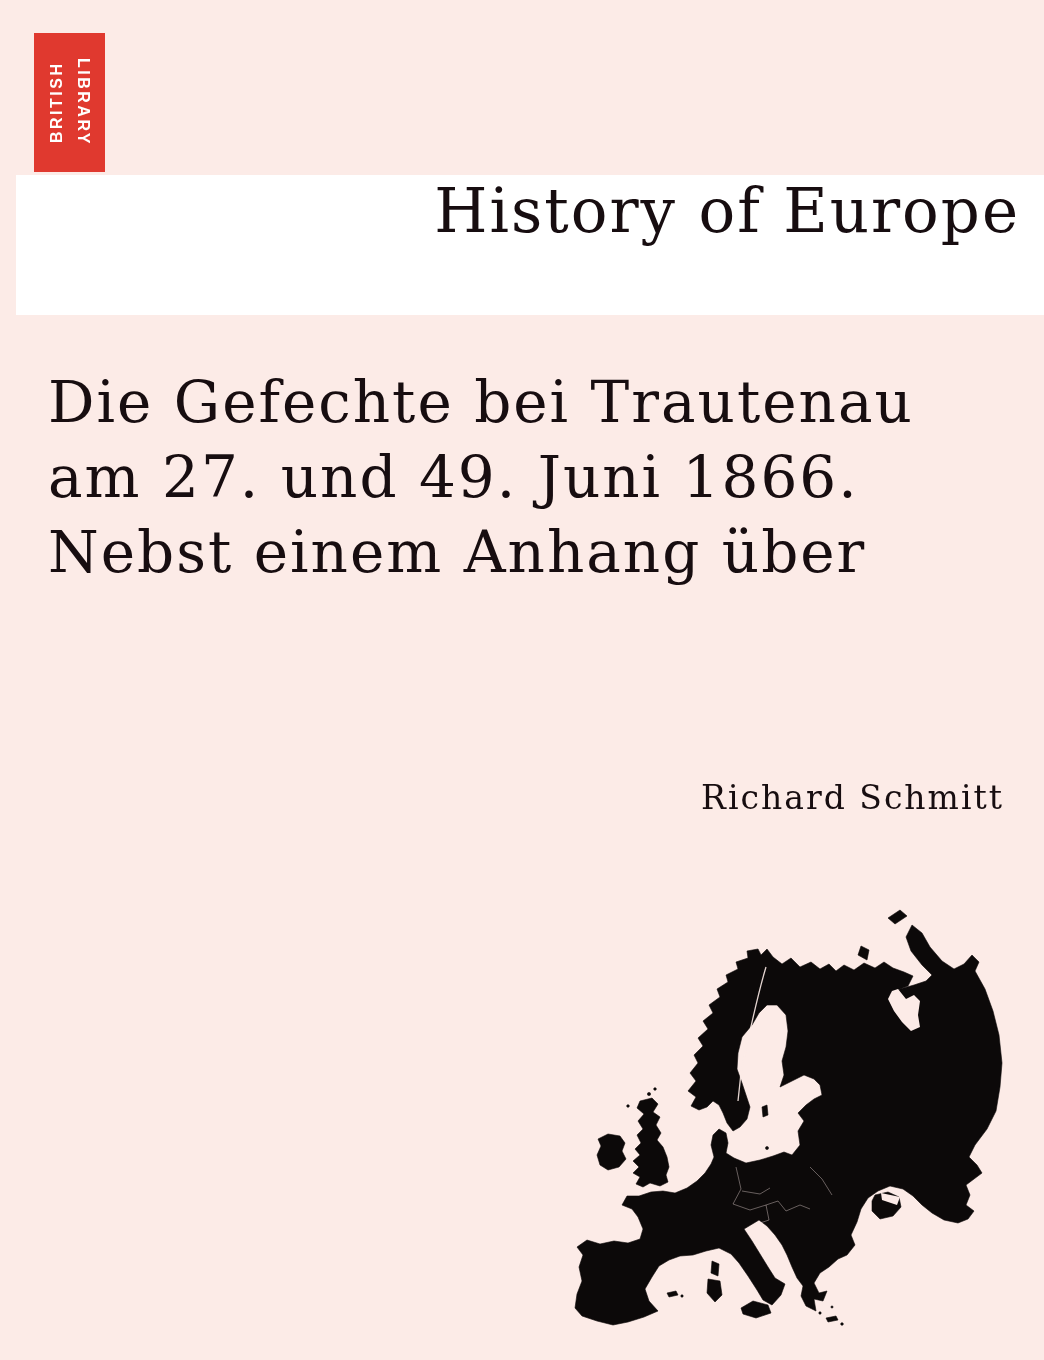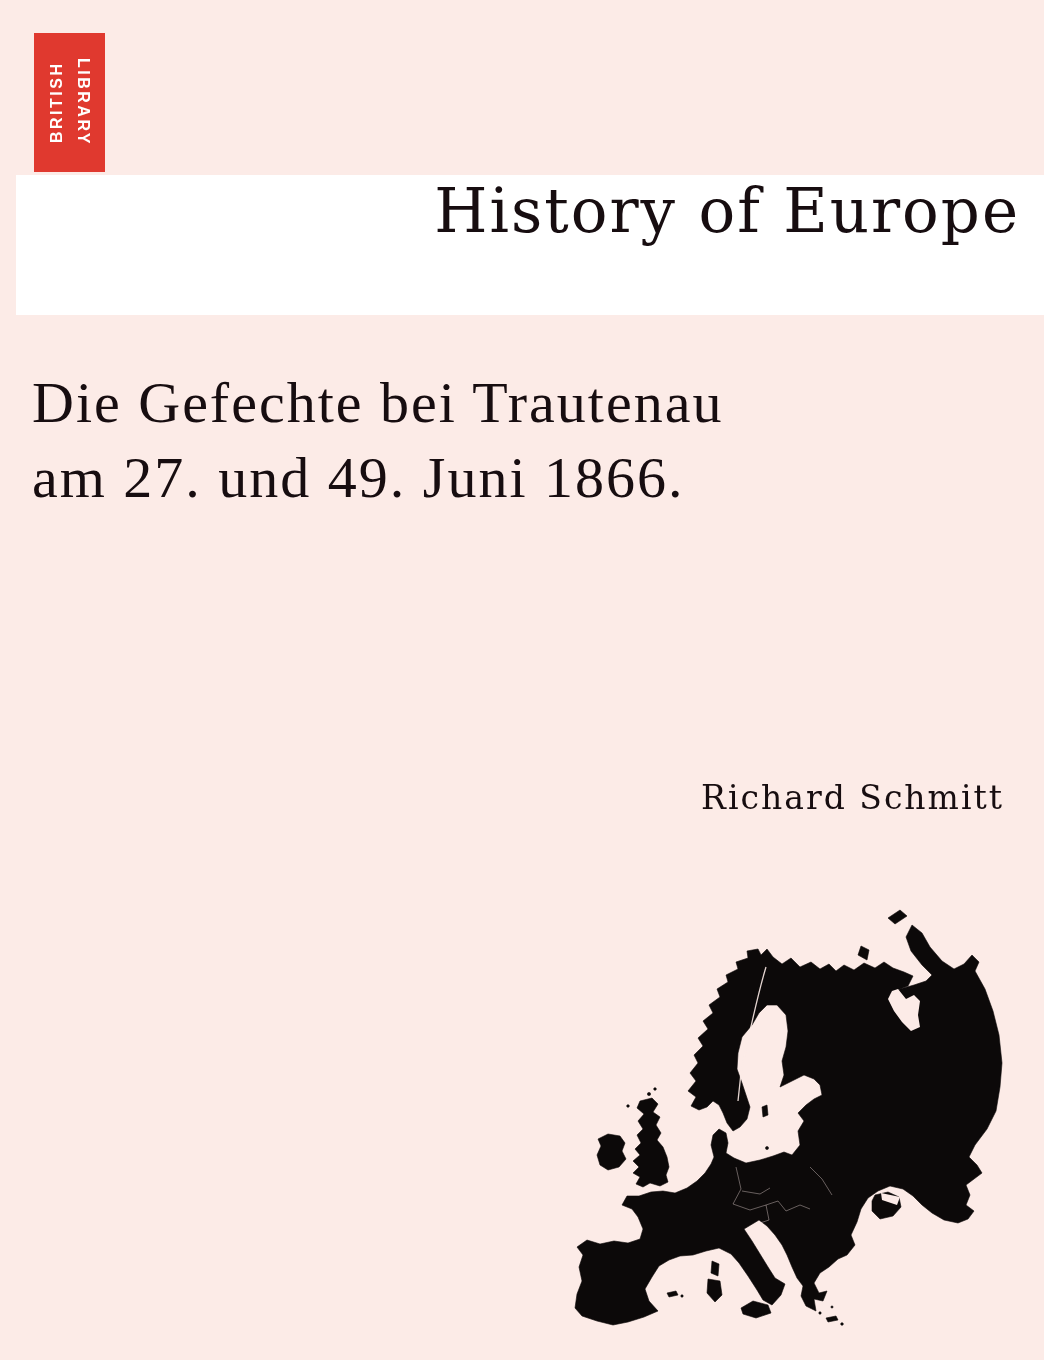--- a/index.html
+++ b/index.html
@@ -39,23 +39,23 @@
     display:flex;align-items:center;justify-content:center;
     color:var(--logo-text);
     font-family:"Liberation Sans", sans-serif;
     font-weight:bold;font-size:16px;letter-spacing:2.5px;
     writing-mode:vertical-rl;white-space:nowrap;
   }
   .logo-word.w1{left:12px;transform:rotate(180deg);}
   .logo-word.w2{left:38px;}
   
   .title{
-    position:absolute;left:32px;top:365px;width:980px;
+    position:absolute;left:48px;top:365px;width:980px;
     font-size:58px;line-height:75px;letter-spacing:2px;
-    color:var(--text);white-space:nowrap;font-family:Liberation Serif, serif;
+    color:var(--text);white-space:nowrap;
   }
   
   .author{
     position:absolute;right:40px;top:778px;left:0;
     text-align:right;font-size:33px;line-height:40px;
     letter-spacing:2px;color:var(--text);
   }
   
   .map{
     position:absolute;left:570px;top:905px;width:440px;height:425px;
@@ -76,20 +76,21 @@
     <span class="logo-word w2">LIBRARY</span>
   </div>
 
   <div class="band">
     <span class="band-text">History of Europe</span>
   </div>
 
   <div class="title">
     <div>Die Gefechte bei Trautenau</div>
     <div>am 27. und 49. Juni 1866.</div>
+    <div>Nebst einem Anhang über</div>
   </div>
 
   <div class="author">Richard Schmitt</div>
 
   <svg class="map" viewBox="0 0 440 425" xmlns="http://www.w3.org/2000/svg">
 
     <path class="land" d="
       M203,52 L212,59 L221,53 L230,62 L241,57 L250,64 L259,59 L266,66 L274,60 L284,65
       L294,58 L305,63 L314,57 L323,63 L334,67 L343,71 L338,81 L327,85 L317,91
       L330,84 L344,80 L356,76 L362,70 L352,60 L341,46 L336,32 L342,20 L352,28

